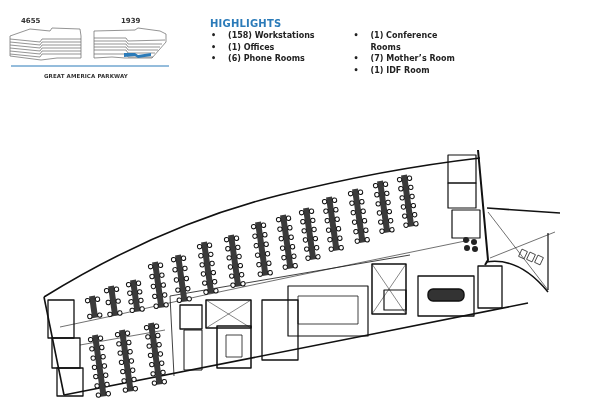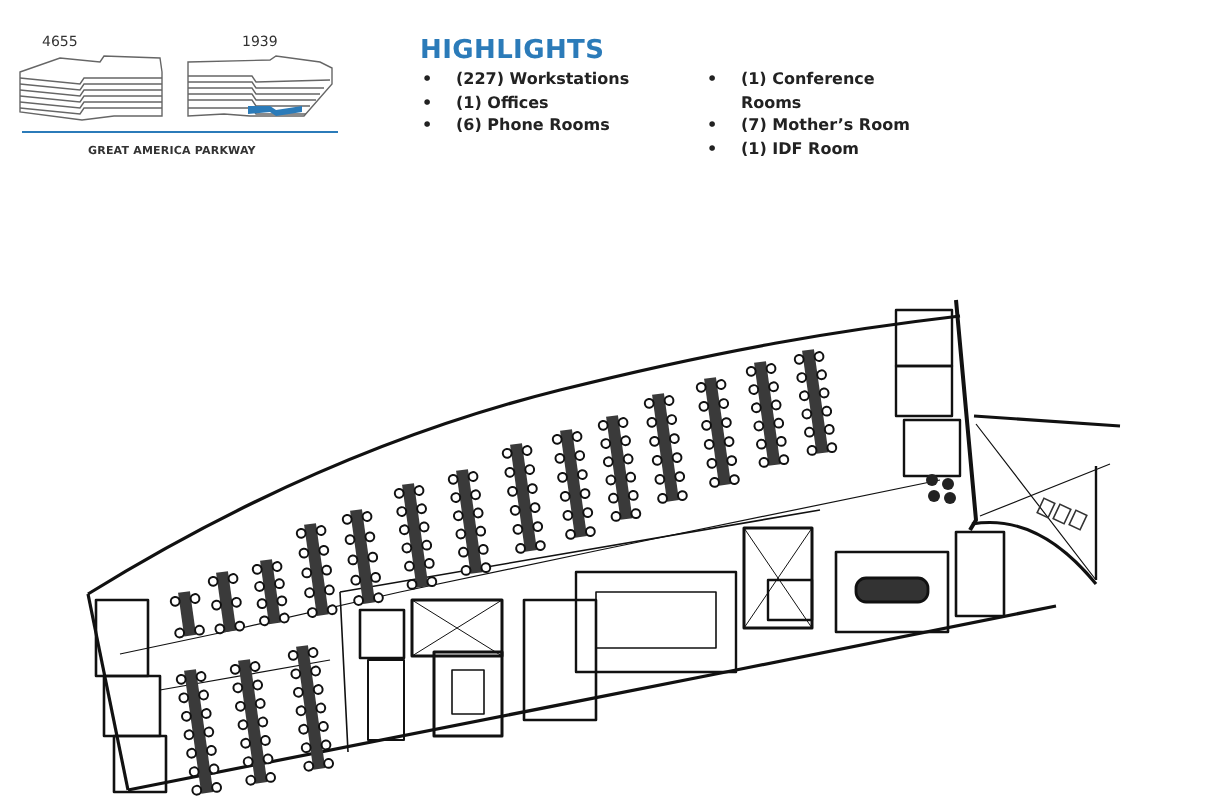--- a/index.html
+++ b/index.html
@@ -1,21 +1,21 @@
 <!DOCTYPE html>
 <html><head>
 <meta charset="utf-8">
 <style>
   html, body { margin:0; padding:0; background:#ffffff; }
   body { width:608px; height:406px; position:relative; overflow:hidden; font-family:"Liberation Sans", sans-serif; }
   .keymap { position:absolute; left:0; top:0; width:200px; height:90px; }
-  .bldg-label { position:absolute; top:17px; font-size:7px; font-weight:normal; color:#333; font-family:"DejaVu Sans", sans-serif; }
+  .bldg-label { position:absolute; top:17px; font-size:7px; font-weight:bold; color:#333; font-family:"DejaVu Sans", sans-serif; }
   .parkway { position:absolute; left:44px; top:73px; font-size:5.5px; font-weight:bold; color:#333; letter-spacing:0.1px; font-family:"DejaVu Sans", sans-serif; }
   .highlights { position:absolute; left:210px; top:18px; width:260px; }
-  .hl-title { font-size:13px; font-weight:bold; color:#2b7bb9; letter-spacing:0.2px; font-family:"DejaVu Sans", sans-serif; margin-bottom:1px; }
+  .hl-title { font-size:10px; font-weight:bold; color:#2b7bb9; letter-spacing:0.2px; font-family:"DejaVu Sans", sans-serif; margin-bottom:1px; }
   .hl-cols { display:flex; }
   .hl-col { list-style:none; margin:0; padding:0; }
   .hl-col.left { width:143px; }
   .hl-col li { font-size:8px; font-weight:bold; color:#222; line-height:11.6px; display:flex; font-family:"DejaVu Sans", sans-serif; }
   .hl-col li .bullet { width:17px; padding-left:1px; }
   .plan { position:absolute; left:0; top:0; width:608px; height:406px; }
 </style>
 </head>
 <body>
 
@@ -48,21 +48,21 @@
   </svg>
   <span class="parkway">GREAT AMERICA PARKWAY</span>
 </div>
 
 <div class="highlights">
   <div class="hl-title">HIGHLIGHTS</div>
   <div class="hl-cols">
     <ul class="hl-col left">
       <li>
           <span class="bullet">•</span>
-          <span>(227) Workstations</span>
+          <span>(158) Workstations</span>
         </li>
       <li>
           <span class="bullet">•</span>
           <span>(1) Offices</span>
         </li>
       <li>
           <span class="bullet">•</span>
           <span>(6) Phone Rooms</span>
         </li>
     </ul>

